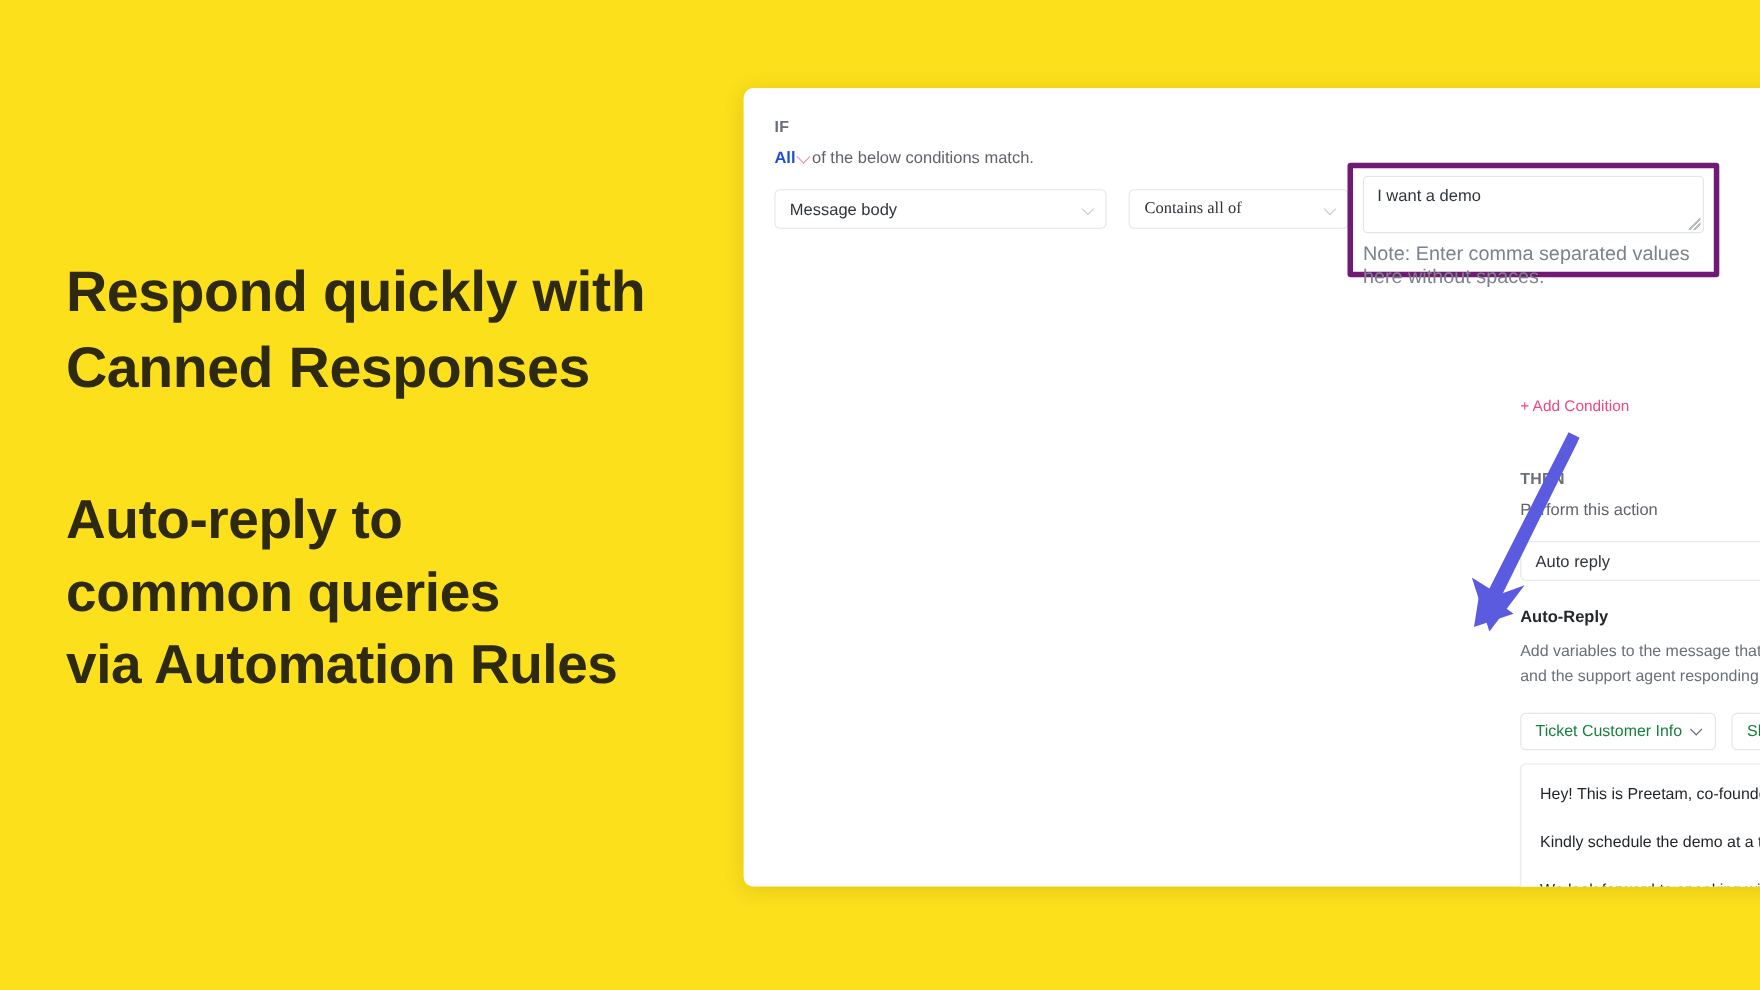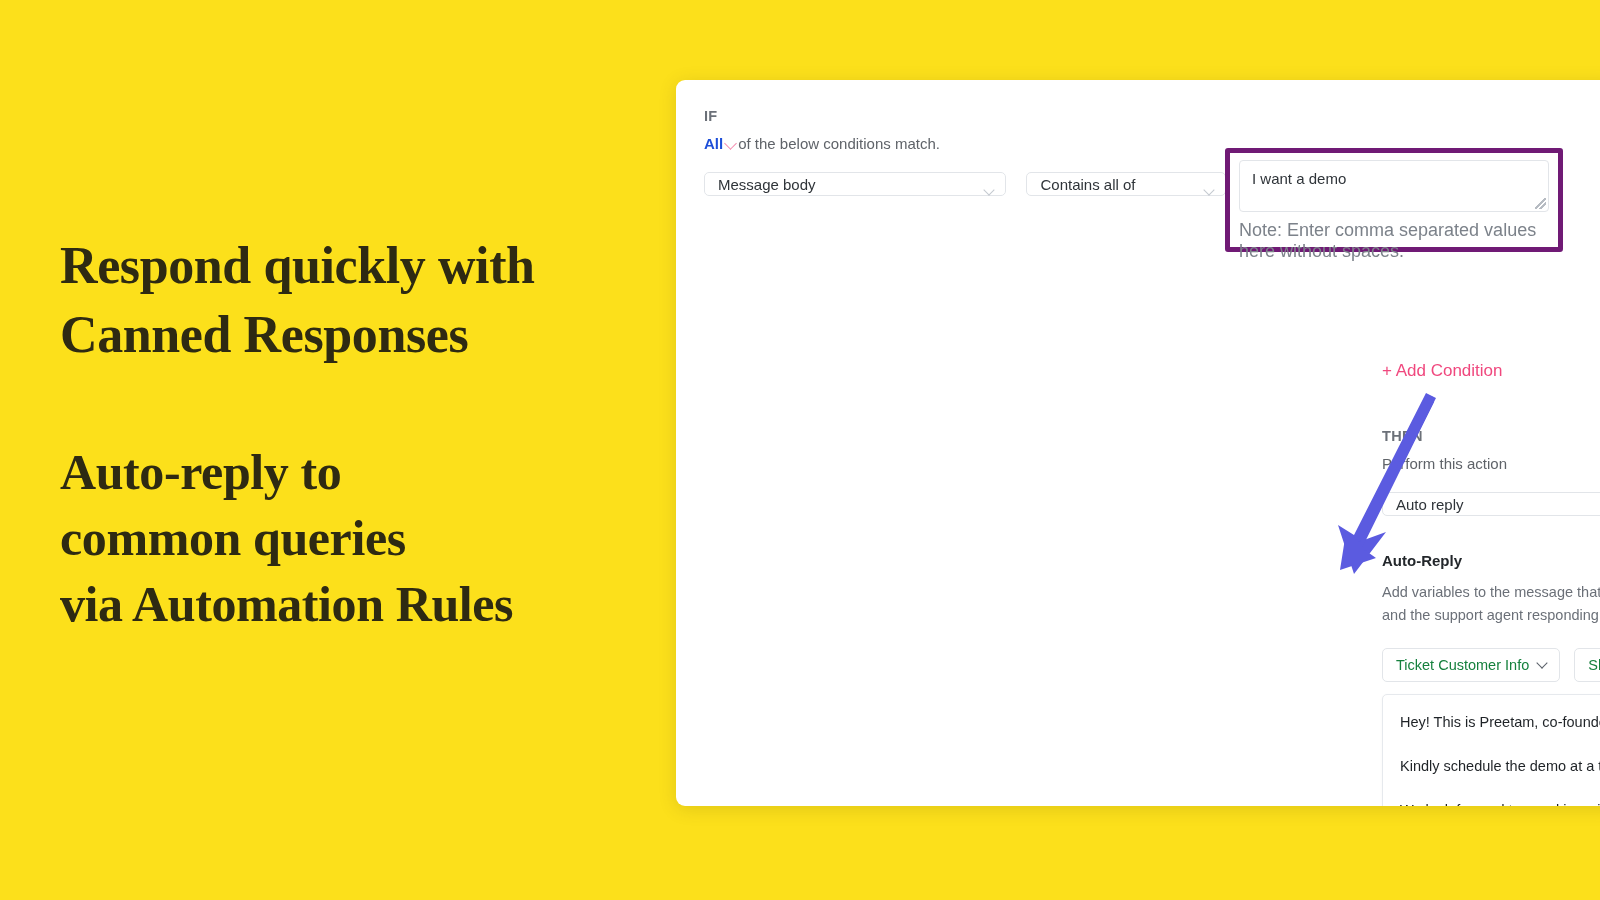--- a/index.html
+++ b/index.html
@@ -10,21 +10,21 @@
   }
   body { background: #FCE01B; position: relative; }
 
   
   .promo {
     position: absolute;
     left: 60px; top: 232px;
     width: 600px;
   }
   .promo-head {
-    font-family: Liberation Serif, serif;
+    font-family: Liberation Sans, sans-serif;
     font-weight: 700;
     color: #2E2A12;
     font-size: 52px;
     line-height: 1.32;
     letter-spacing: -0.4px;
   }
   .promo-head.second { margin-top: 70px; font-size: 50px; }
 
   
   .panel {
@@ -51,33 +51,33 @@
     display: inline-block; vertical-align: middle;
     width: 9px; height: 9px; margin: -3px 3px 0 3px;
     border-right: 1.6px solid #F48AAE; border-bottom: 1.6px solid #F48AAE;
     transform: rotate(45deg);
   }
 
   
   .row-conditions { margin-top: 20px; position: relative; height: 40px; }
   .sel {
     position: relative; display: inline-flex; align-items: center;
-    height: 24px; background: #fff;
+    height: 36px; background: #fff;
     border: 1px solid #E2E5E9; border-radius: 5px;
     padding: 0 32px 0 13px; font-size: 15px; color: #2F3439;
     cursor: pointer; vertical-align: top;
   }
   .sel .chev {
     position: absolute; right: 12px; top: 13px;
     width: 8px; height: 8px;
     border-right: 1.5px solid #C4C9CF; border-bottom: 1.5px solid #C4C9CF;
     transform: rotate(45deg);
   }
   .sel-field { width: 302px; }
-  .sel-op    { width: 200px; margin-left: 16px; }
+  .sel-op    { width: 200px; margin-left: 16px; font-family: Liberation Serif, serif; }
 
   
   .value-wrap {
     position: absolute; left: 1225px; top: 148px;
     width: 338px; height: 104px;
     border: 5px solid #701a75; border-radius: 3px;
     background: #fff; padding: 7px 9px 0 9px;
   }
   .value-box {
     position: relative;
@@ -88,21 +88,21 @@
   .resize-grip {
     position: absolute; right: 2px; bottom: 2px; width: 11px; height: 11px;
     background:
       linear-gradient(135deg, transparent 45%, #B6BBC2 45%, #B6BBC2 57%, transparent 57%),
       linear-gradient(135deg, transparent 68%, #B6BBC2 68%, #B6BBC2 80%, transparent 80%);
   }
   .value-note { font-size: 18px; color: #7C828A; margin-top: 8px; }
 
   .add-cond {
     position: absolute; left: 706px; top: 281px;
-    font-size: 17px; color: #F0487E; font-weight: 500; cursor: pointer;
+    font-size: 14px; color: #F0487E; font-weight: 500; cursor: pointer;
   }
 
   
   .then-block { position: absolute; left: 706px; top: 348px; }
   .then-row { margin-top: 20px; display: flex; align-items: center; }
 
   
   .ar-block { position: absolute; left: 706px; top: 472px; width: 880px; }
   .ar-title { font-size: 15px; font-weight: 700; color: #23272B; }
   .ar-desc {

